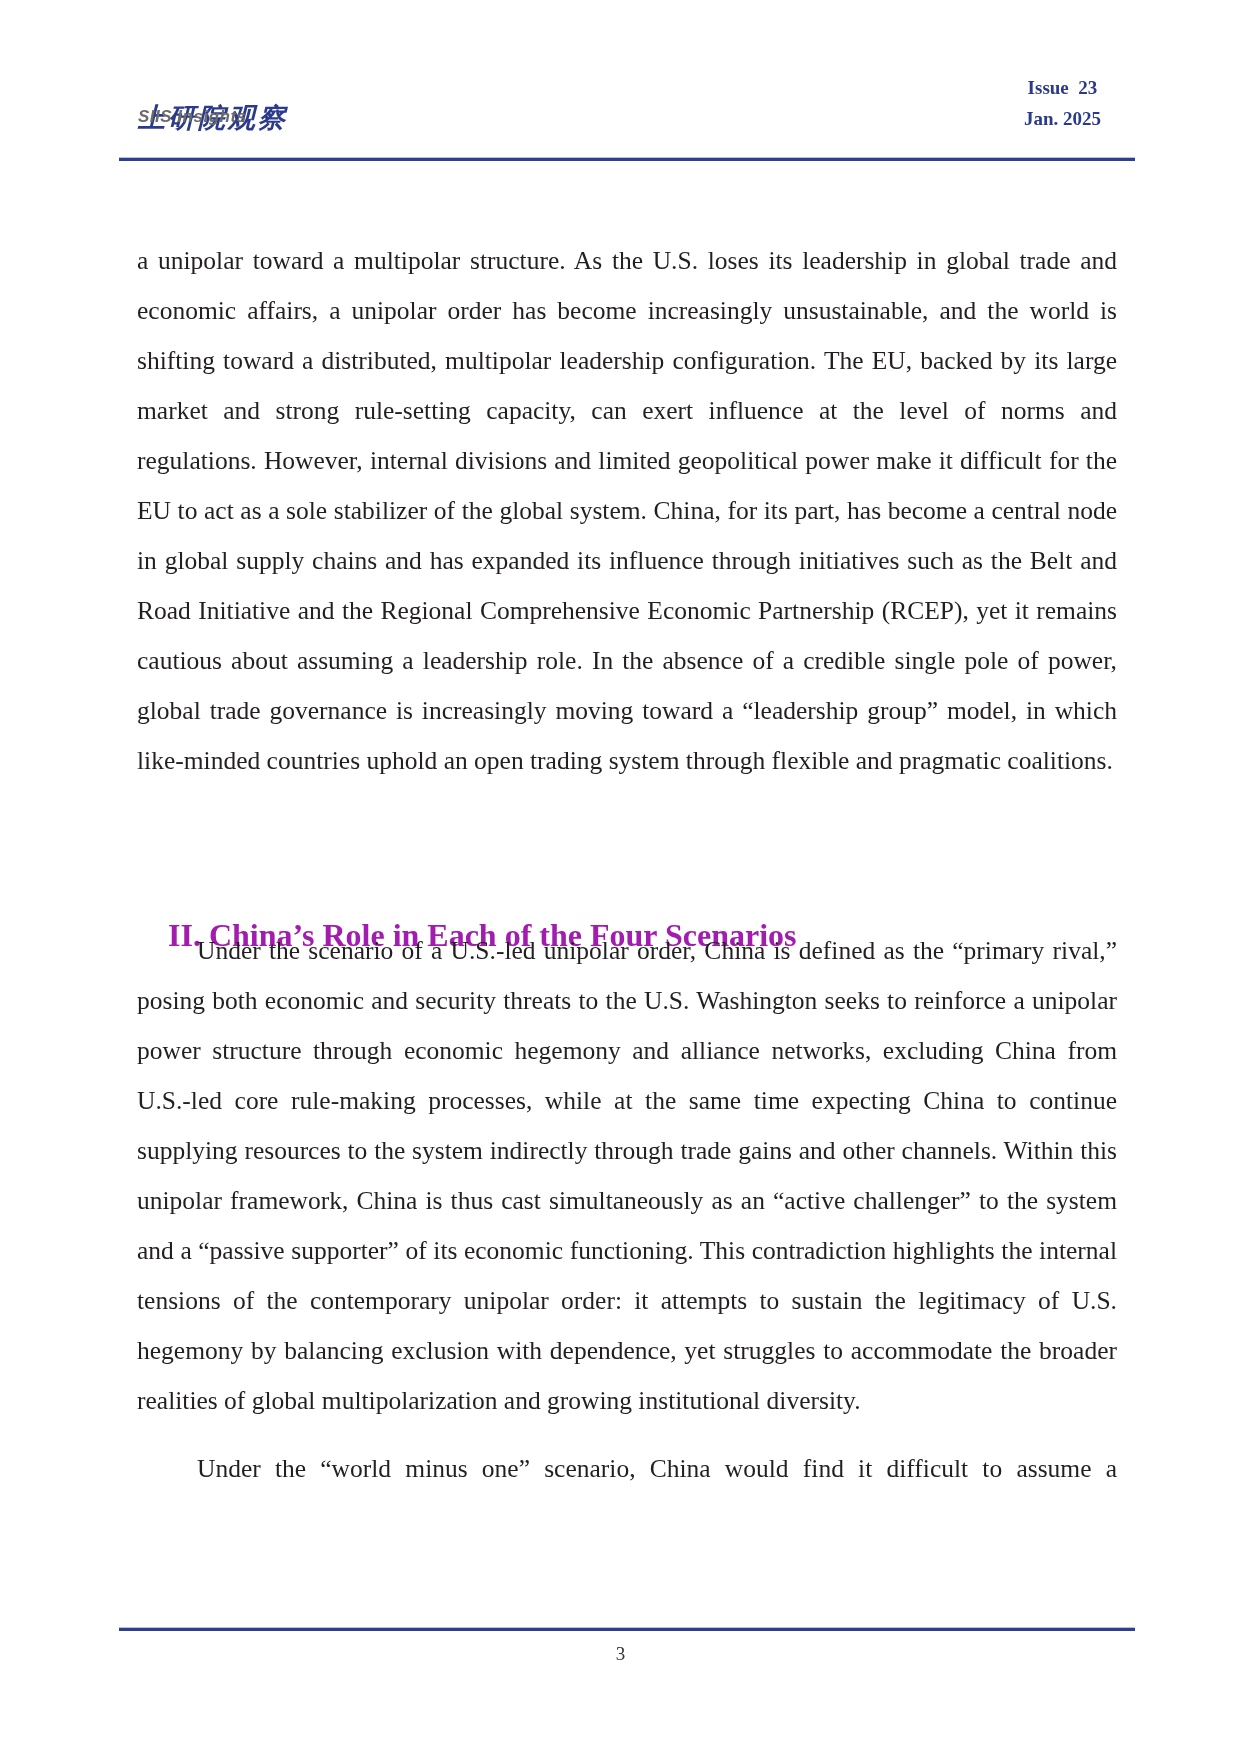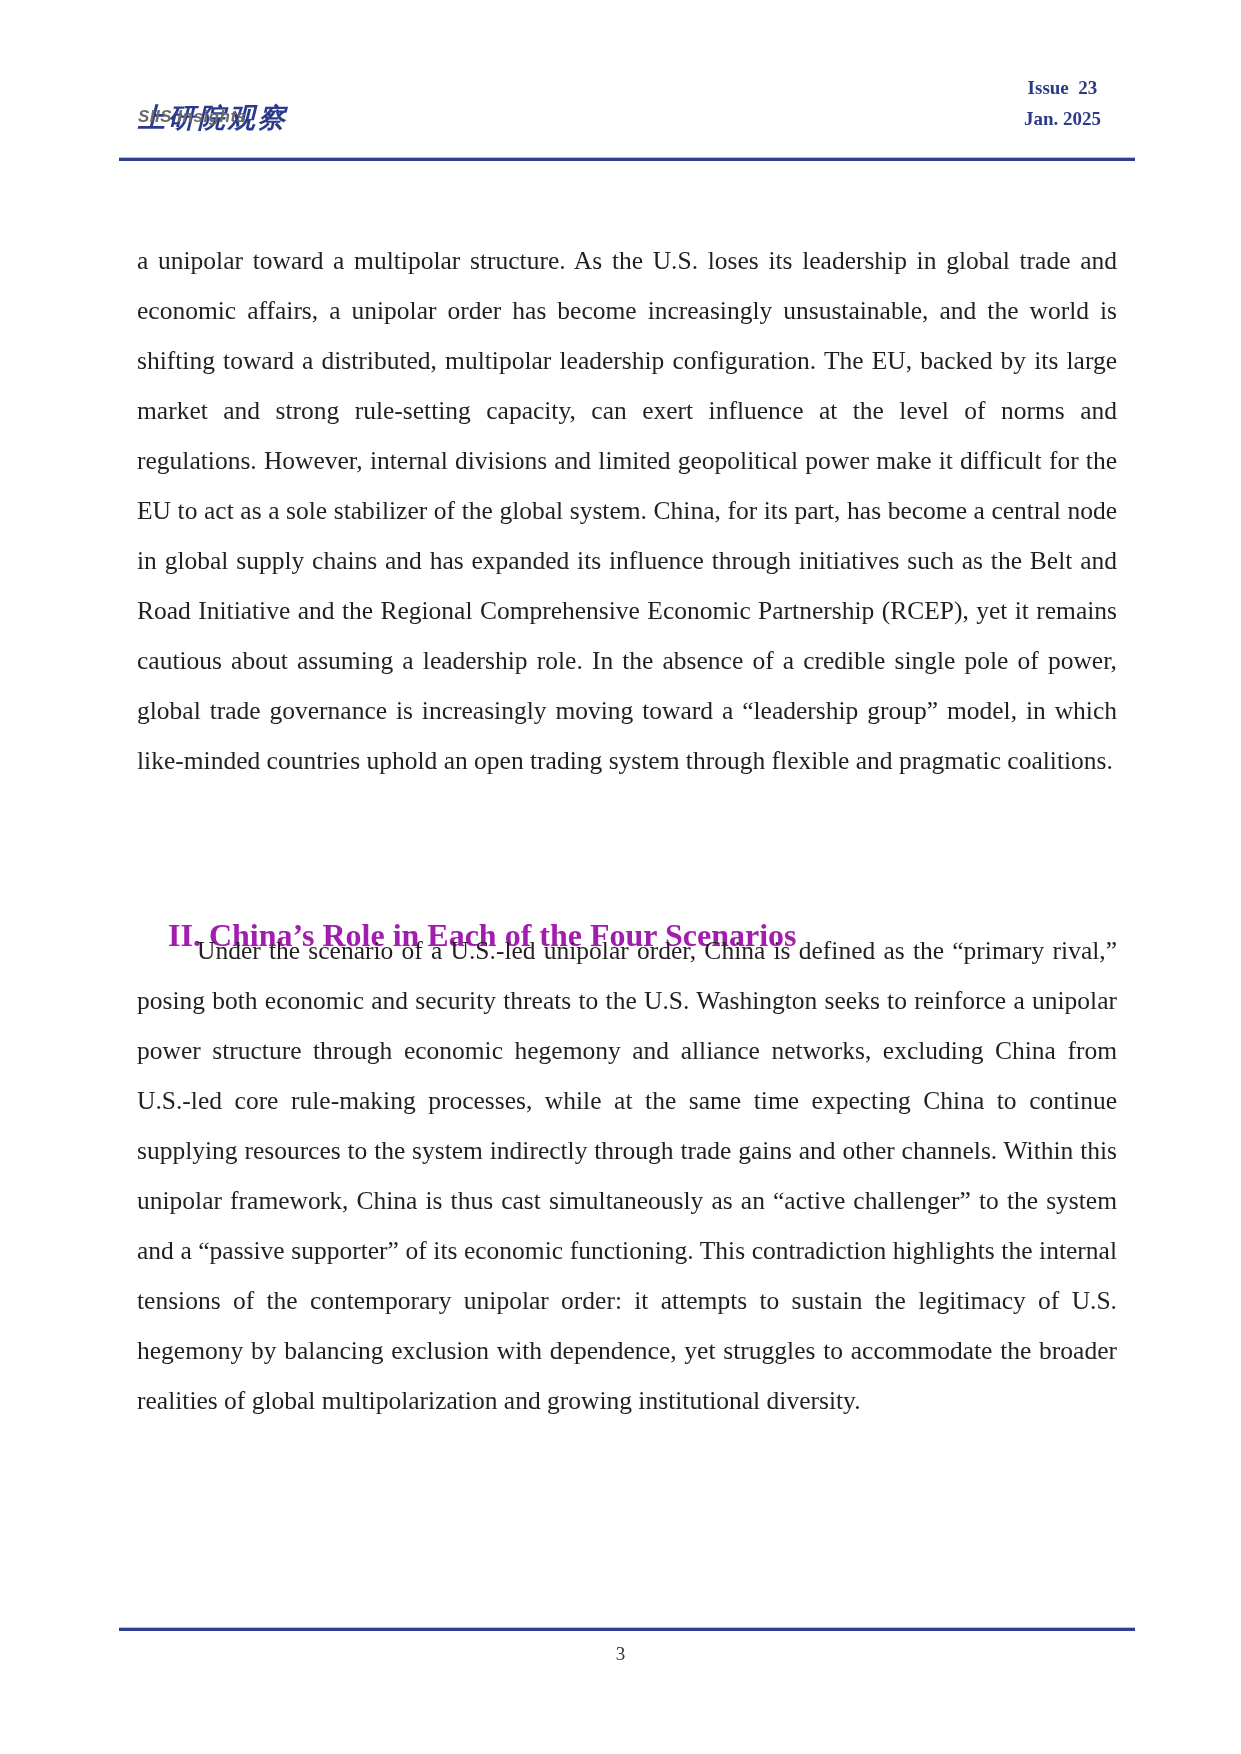--- a/index.html
+++ b/index.html
@@ -60,17 +60,18 @@
 <div class="rule top"></div>
 
 <div class="body p1">
   <p>a unipolar toward a multipolar structure. As the U.S. loses its leadership in global trade and economic affairs, a unipolar order has become increasingly unsustainable, and the world is shifting toward a distributed, multipolar leadership configuration. The EU, backed by its large market and strong rule-setting capacity, can exert influence at the level of norms and regulations. However, internal divisions and limited geopolitical power make it difficult for the EU to act as a sole stabilizer of the global system. China, for its part, has become a central node in global supply chains and has expanded its influence through initiatives such as the Belt and Road Initiative and the Regional Comprehensive Economic Partnership (RCEP), yet it remains cautious about assuming a leadership role. In the absence of a credible single pole of power, global trade governance is increasingly moving toward a “leadership group” model, in which like-minded countries uphold an open trading system through flexible and pragmatic coalitions.</p>
 </div>
 
 <div class="heading">II. China’s Role in Each of the Four Scenarios</div>
 
 <div class="body p2">
   <p class="indent">Under the scenario of a U.S.-led unipolar order, China is defined as the “primary rival,” posing both economic and security threats to the U.S. Washington seeks to reinforce a unipolar power structure through economic hegemony and alliance networks, excluding China from U.S.-led core rule-making processes, while at the same time expecting China to continue supplying resources to the system indirectly through trade gains and other channels. Within this unipolar framework, China is thus cast simultaneously as an “active challenger” to the system and a “passive supporter” of its economic functioning. This contradiction highlights the internal tensions of the contemporary unipolar order: it attempts to sustain the legitimacy of U.S. hegemony by balancing exclusion with dependence, yet struggles to accommodate the broader realities of global multipolarization and growing institutional diversity.</p>
+  <p class="indent" style="text-align: justify; text-align-last: justify;">Under the “world minus one” scenario, China would find it difficult to assume a</p>
 </div>
 
 <div class="rule bottom"></div>
 
 <div class="page-num">3</div>
 
 </body></html>

